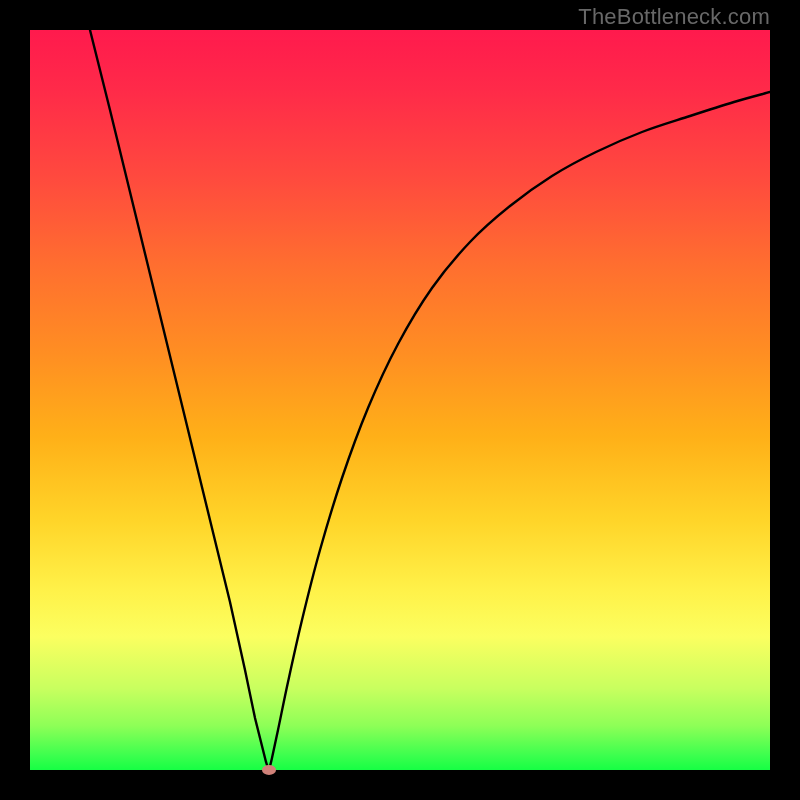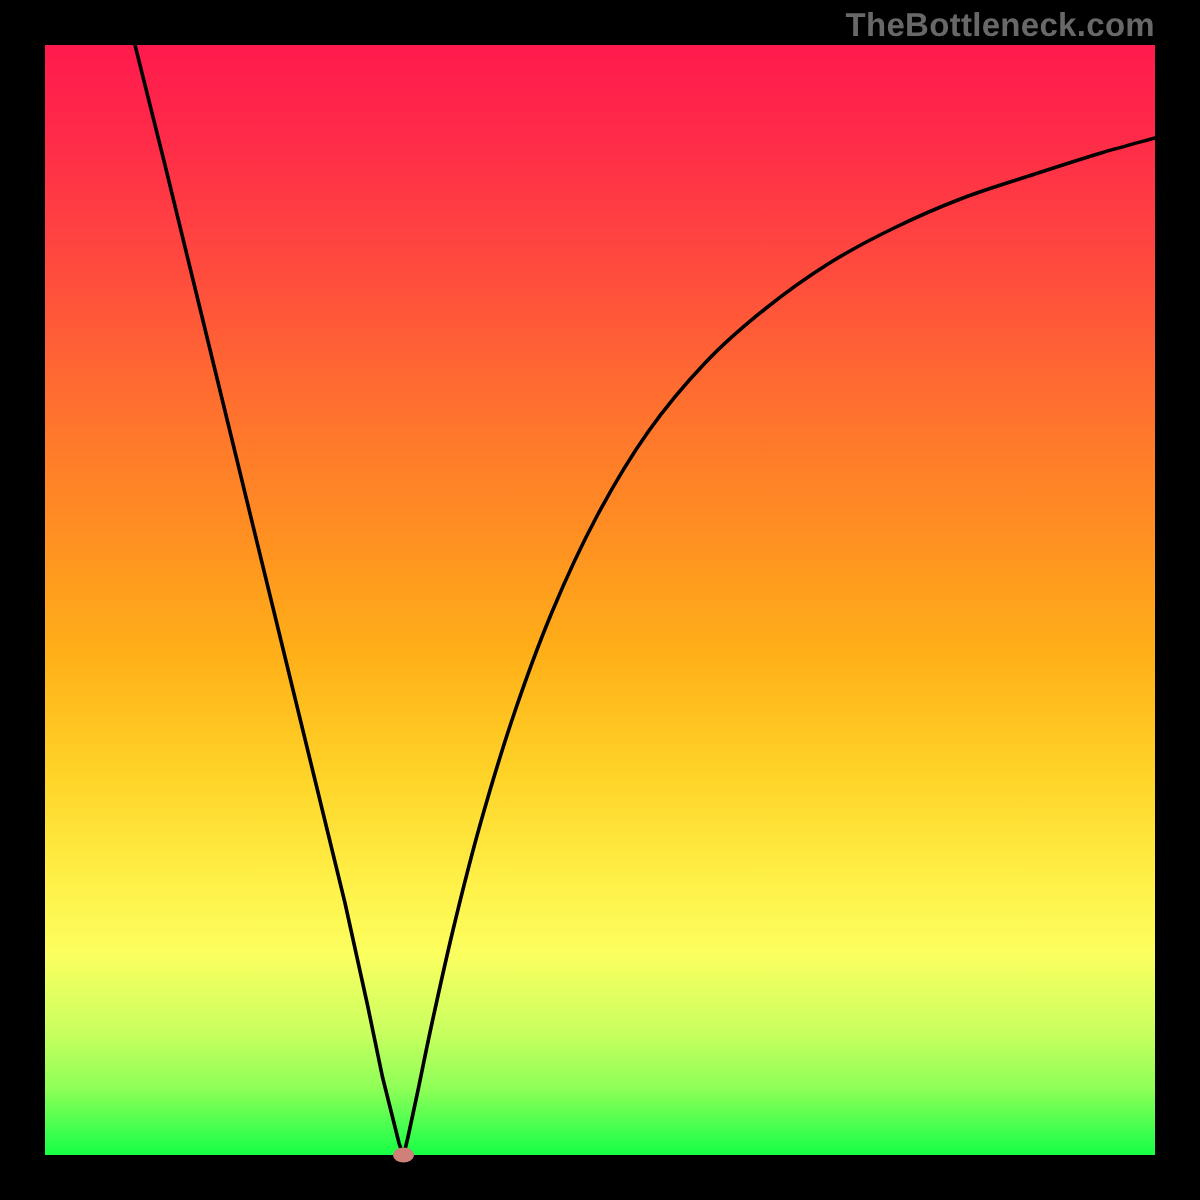--- a/index.html
+++ b/index.html
@@ -40,21 +40,21 @@
       #16ff44 100%
     );
   }
   .watermark {
     position: absolute;
     top: 4px;
     right: 30px;
     color: #686868;
     font-size: 22px;
     letter-spacing: 0.2px;
-    font-weight: 700;
+    font-weight: 400;
   }
   svg.curve {
     position: absolute;
     left: 0; top: 0;
     width: 740px;
     height: 740px;
   }
   .minimum-marker {
     position: absolute;
     width: 14px;

